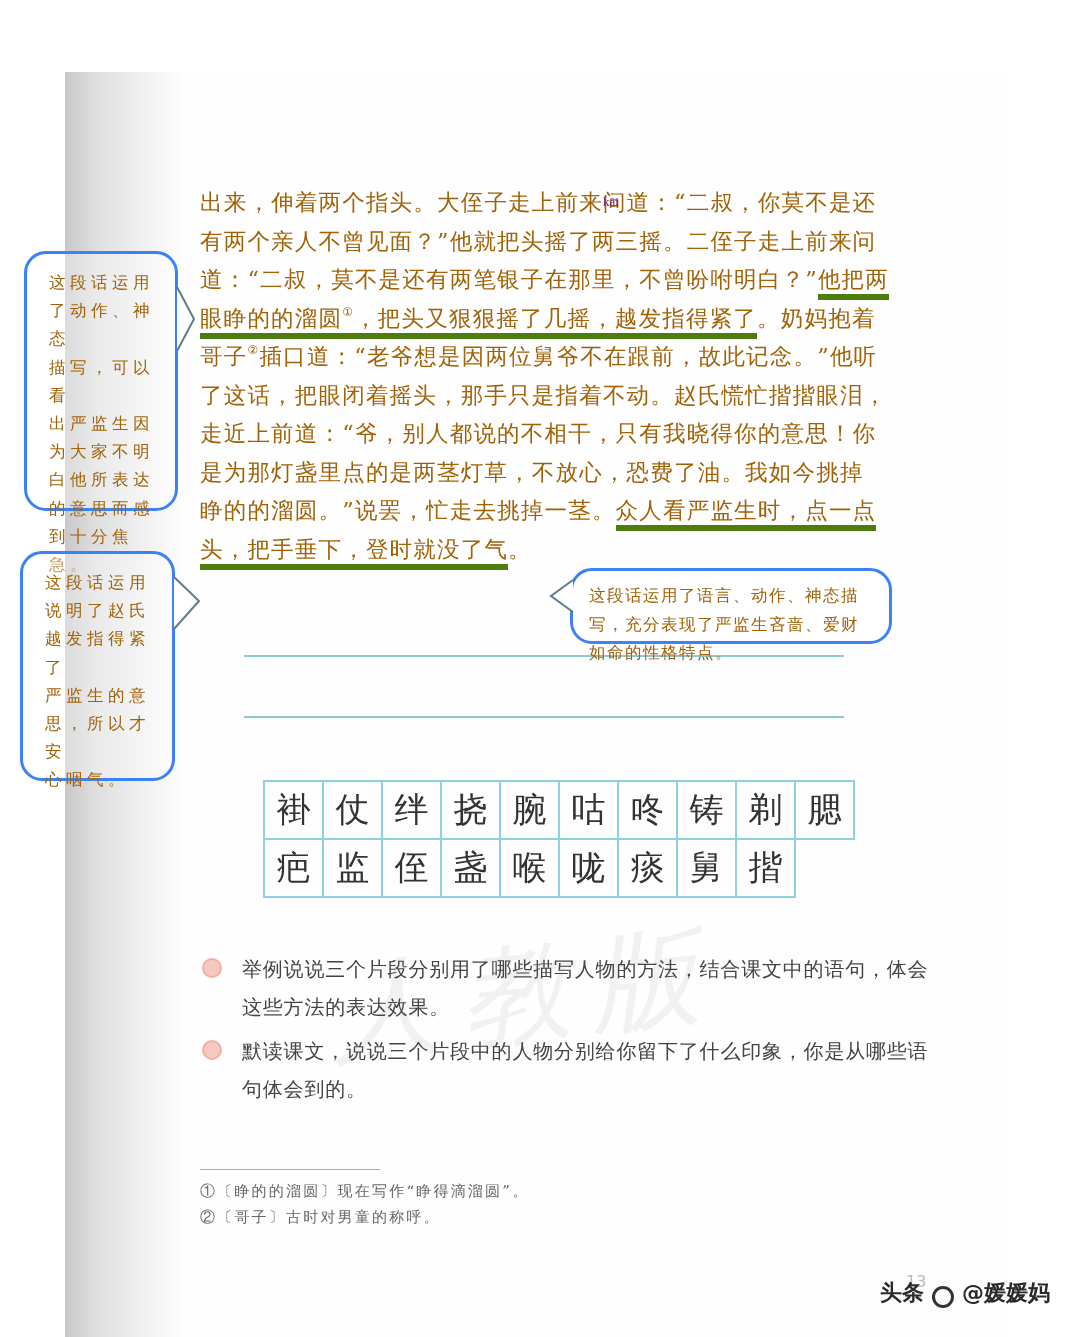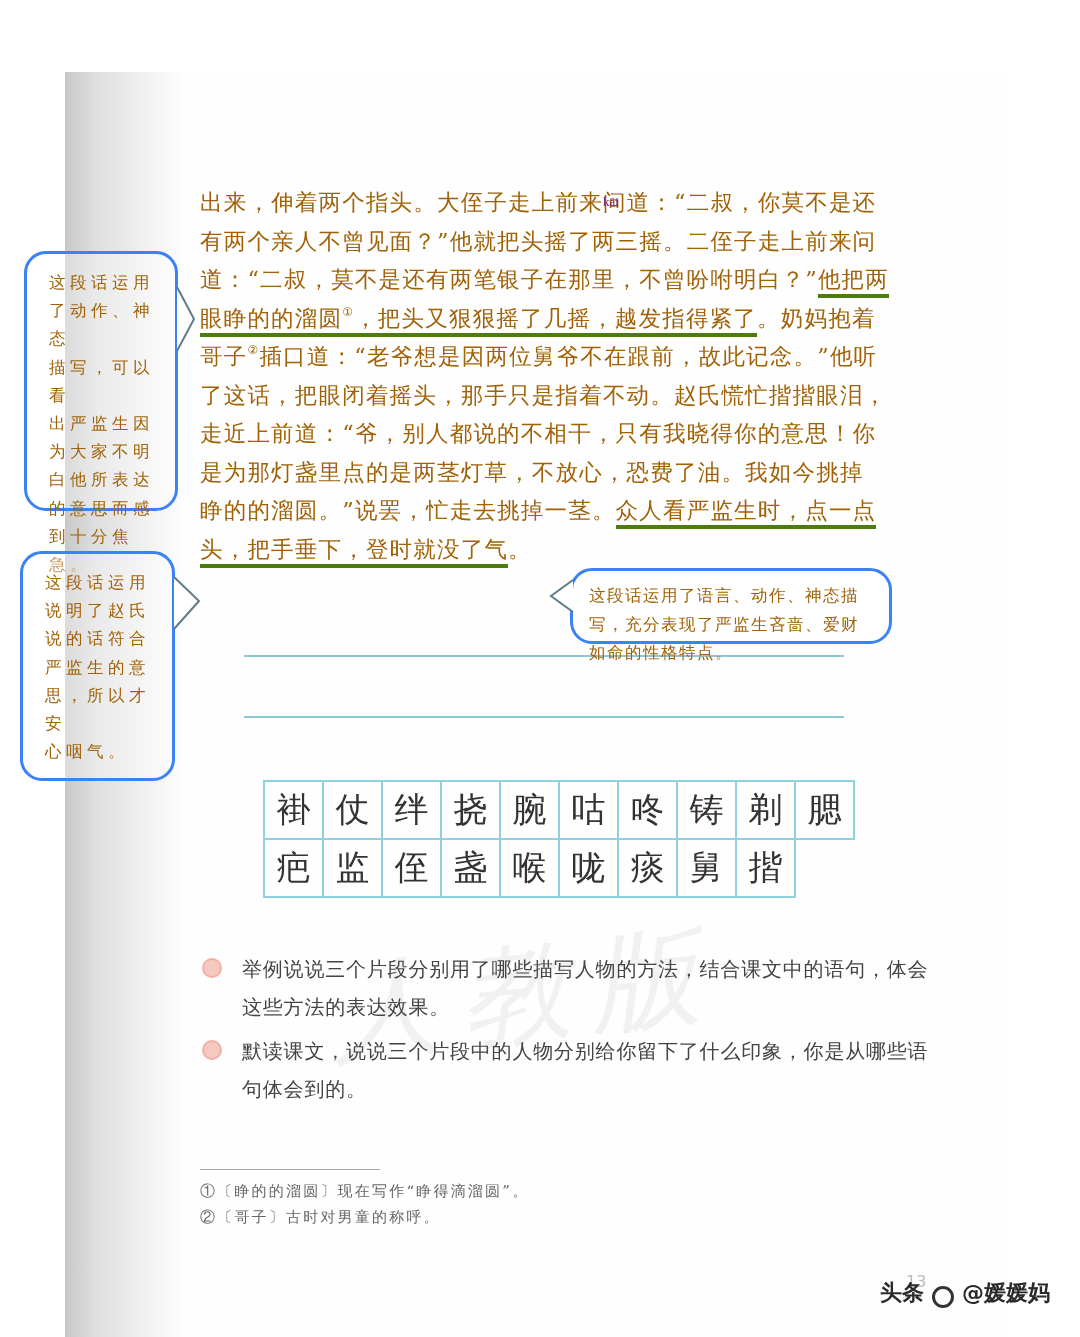--- a/index.html
+++ b/index.html
@@ -17,21 +17,21 @@
     position: absolute; left: 65px; top: 72px; width: 120px; height: 1265px;
     background: linear-gradient(to right, #c8c8c8 0%, #dedede 25%, #eeeeee 60%, rgba(254,254,254,0) 100%);
     pointer-events: none; z-index: 1;
   }
   .body-text {
     position: absolute; left: 200px; top: 183px; width: 720px;
     font-size: 22.5px; line-height: 38.5px; letter-spacing: 1.2px;
     color: #a16207; z-index: 2; text-align: justify;
   }
   .line { display: block; white-space: nowrap; height: 38.5px; position: relative; }
-  .ul { border-bottom: 4px solid #4d7c0f; padding-bottom: 2px; }
+  .ul { border-bottom: 6px solid #4d7c0f; padding-bottom: 2px; }
   sup { font-size: 12px; vertical-align: 10px; line-height: 0; }
   .pinyin {
     position: absolute; left: 603px; top: 194px; font-family: Liberation Serif, serif;
     font-size: 13px; color: #701a75; z-index: 2; letter-spacing: 0;
   }
   .bubble {
     position: absolute; border: 3px solid #3b82f6; border-radius: 22px;
     background: rgba(255,255,255,0.35); z-index: 3;
     font-family: Liberation Mono, monospace;
     color: #a16207;
@@ -132,21 +132,21 @@
   <div>到十分焦急。</div>
 </div>
 <svg class="tail-r1" width="22" height="70">
   <path d="M1 2 L18 34 L1 66" fill="#fff" stroke="#5f7c8c" stroke-width="2"></path>
   <line x1="190" y1="62" x2="260" y2="62" stroke="#e2a77a" stroke-width="2"></line>
 </svg>
 
 <div class="bubble bubble-left b2">
   <div>这段话运用</div>
   <div>说明了赵氏</div>
-  <div>说的话符合</div>
+  <div>越发指得紧了</div>
   <div>严监生的意</div>
   <div>思，所以才安</div>
   <div>心咽气。</div>
 </div>
 <svg class="tail-r2" width="30" height="60">
   <path d="M1 2 L26 26 L1 54" fill="#fff" stroke="#5f7c8c" stroke-width="2"></path>
 </svg>
 
 <div class="bubble b3">
   <div>这段话运用了语言、动作、神态描</div>

